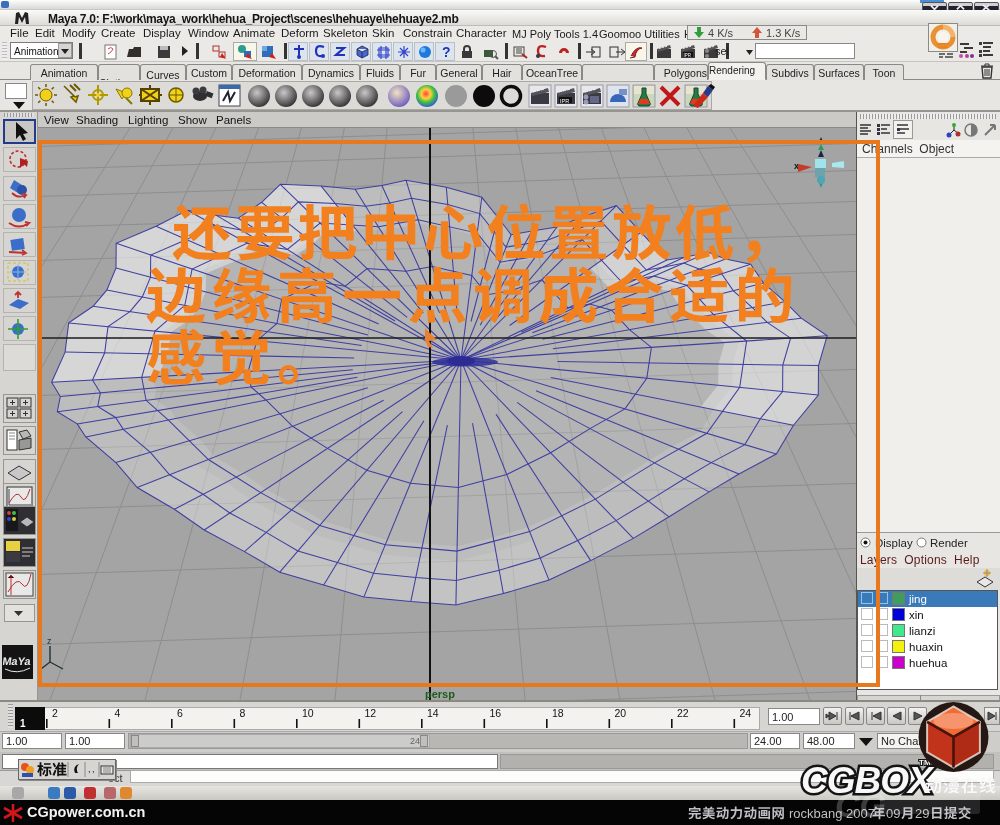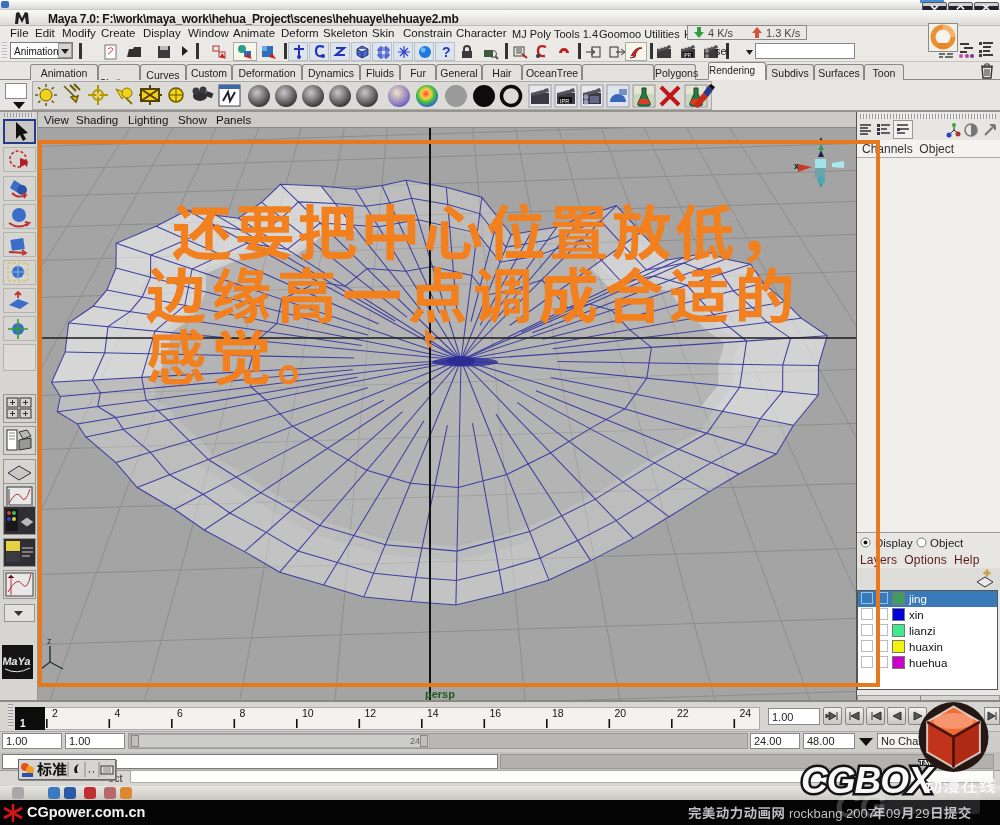--- a/index.html
+++ b/index.html
@@ -217,21 +217,21 @@
 <div class="a" style="left:140px;top:64px;width:46px;height:32px;background:#e2e1dd;border:1px solid #8a8984;border-bottom:none;border-radius:3px 3px 0 0;font-size:10.5px;color:#222;text-align:center;padding-top:4px">Curves</div>
 <div class="a" style="left:186px;top:64px;width:46px;height:16px;background:#e2e1dd;border:1px solid #8a8984;border-bottom:none;border-radius:3px 3px 0 0;font-size:10.5px;color:#222;text-align:center;padding-top:2px">Custom</div>
 <div class="a" style="left:232px;top:64px;width:70px;height:16px;background:#e2e1dd;border:1px solid #8a8984;border-bottom:none;border-radius:3px 3px 0 0;font-size:10.5px;color:#222;text-align:center;padding-top:2px">Deformation</div>
 <div class="a" style="left:302px;top:64px;width:58px;height:16px;background:#e2e1dd;border:1px solid #8a8984;border-bottom:none;border-radius:3px 3px 0 0;font-size:10.5px;color:#222;text-align:center;padding-top:2px">Dynamics</div>
 <div class="a" style="left:360px;top:64px;width:40px;height:16px;background:#e2e1dd;border:1px solid #8a8984;border-bottom:none;border-radius:3px 3px 0 0;font-size:10.5px;color:#222;text-align:center;padding-top:2px">Fluids</div>
 <div class="a" style="left:400px;top:64px;width:36px;height:16px;background:#e2e1dd;border:1px solid #8a8984;border-bottom:none;border-radius:3px 3px 0 0;font-size:10.5px;color:#222;text-align:center;padding-top:2px">Fur</div>
 <div class="a" style="left:436px;top:64px;width:46px;height:16px;background:#e2e1dd;border:1px solid #8a8984;border-bottom:none;border-radius:3px 3px 0 0;font-size:10.5px;color:#222;text-align:center;padding-top:2px">General</div>
 <div class="a" style="left:482px;top:64px;width:40px;height:16px;background:#e2e1dd;border:1px solid #8a8984;border-bottom:none;border-radius:3px 3px 0 0;font-size:10.5px;color:#222;text-align:center;padding-top:2px">Hair</div>
 <div class="a" style="left:522px;top:64px;width:60px;height:16px;background:#e2e1dd;border:1px solid #8a8984;border-bottom:none;border-radius:3px 3px 0 0;font-size:10.5px;color:#222;text-align:center;padding-top:2px">OceanTree</div>
 <div class="a" style="left:582px;top:64px;width:72px;height:16px;background:#e2e1dd;border:1px solid #8a8984;border-bottom:none;border-radius:3px 3px 0 0;font-size:10.5px;color:#222;text-align:center;padding-top:20px">PaintEffects</div>
-<div class="a" style="left:654px;top:64px;width:42px;height:16px;background:#e2e1dd;border:1px solid #8a8984;border-bottom:none;border-radius:3px 3px 0 0;font-size:10.5px;color:#222;text-align:right;padding-top:2px">Polygons</div>
+<div class="a" style="left:654px;top:64px;width:54px;height:16px;background:#e2e1dd;border:1px solid #8a8984;border-bottom:none;border-radius:3px 3px 0 0;font-size:10.5px;color:#222;text-align:right;padding-top:2px">Polygons</div>
 <div class="a" style="left:708px;top:62px;width:58px;height:18px;background:#f2f1ed;border:1px solid #8a8984;border-bottom:none;border-bottom:1px solid #f2f1ed;border-radius:3px 3px 0 0;font-size:10px;color:#222;text-align:left;padding-top:2px">Rendering</div>
 <div class="a" style="left:766px;top:64px;width:48px;height:16px;background:#e2e1dd;border:1px solid #8a8984;border-bottom:none;border-radius:3px 3px 0 0;font-size:10.5px;color:#222;text-align:center;padding-top:2px">Subdivs</div>
 <div class="a" style="left:814px;top:64px;width:50px;height:16px;background:#e2e1dd;border:1px solid #8a8984;border-bottom:none;border-radius:3px 3px 0 0;font-size:10.5px;color:#222;text-align:center;padding-top:2px">Surfaces</div>
 <div class="a" style="left:864px;top:64px;width:40px;height:16px;background:#e2e1dd;border:1px solid #8a8984;border-bottom:none;border-radius:3px 3px 0 0;font-size:10.5px;color:#222;text-align:center;padding-top:2px">Toon</div>
 <svg class="a" style="left:980px;top:63px" width="14" height="16" viewBox="0 0 14 16">
     <path d="M2 4 h10 l-1 11 h-8 Z" fill="none" stroke="#333" stroke-width="1.4"></path>
     <path d="M1 3 h12 M5 3 v-2 h4 v2 M5 6 v7 M7 6 v7 M9 6 v7" stroke="#333" fill="none"></path>
   </svg>
 <div class="a" style="left:0;top:80px;width:1000px;height:32px;background:#e7e6e2;border-bottom:2px solid #96958f"></div>
 <div class="a" style="left:5px;top:83px;width:22px;height:16px;background:#fff;border:1px solid #888"></div>
@@ -746,21 +746,21 @@
 <div class="a" style="left:857px;top:158px;width:143px;height:374px;background:#f0efeb"></div>
 <div class="a" style="left:857px;top:532px;width:143px;height:20px;background:#e7e6e2;border-top:1px solid #999"></div>
 <svg class="a" style="left:860px;top:537px" width="11" height="11">
     <circle cx="5.5" cy="5.5" r="4.5" fill="#fff" stroke="#777"></circle>
     <circle cx="5.5" cy="5.5" r="2" fill="#111"></circle>
   </svg>
 <div class="a" style="left:875px;top:537px;font-size:11.5px;color:#222">Display</div>
 <svg class="a" style="left:916px;top:537px" width="11" height="11">
     <circle cx="5.5" cy="5.5" r="4.5" fill="#fff" stroke="#777"></circle>
   </svg>
-<div class="a" style="left:930px;top:537px;font-size:11.5px;color:#222">Object</div>
+<div class="a" style="left:930px;top:537px;font-size:11.5px;color:#222">Render</div>
 <div class="a" style="left:860px;top:553px;font-size:12px;color:#5a1a1a;letter-spacing:0.2px">Layers&nbsp;&nbsp;Options&nbsp;&nbsp;Help</div>
 <div class="a" style="left:857px;top:568px;width:143px;height:22px;background:#dddcd8"></div>
 <svg class="a" style="left:975px;top:569px" width="20" height="19" viewBox="0 0 20 19">
     <path d="M2 13 L10 8 L18 13 L10 18 Z" fill="#e8e8e8" stroke="#333"></path>
     <circle cx="12" cy="4" r="3" fill="#e8c030"></circle>
     <path d="M12 0 v8 M8 4 h8" stroke="#a88"></path>
   </svg>
 <div class="a" style="left:857px;top:590px;width:141px;height:100px;background:#fff;border:1px solid #555"></div>
 <div class="a" style="left:858px;top:591px;width:139px;height:16px;background:#3a7ab8"></div>
 <div class="a" style="left:861px;top:592px;width:12px;height:12px;border:1px solid #88c8ee"></div>

